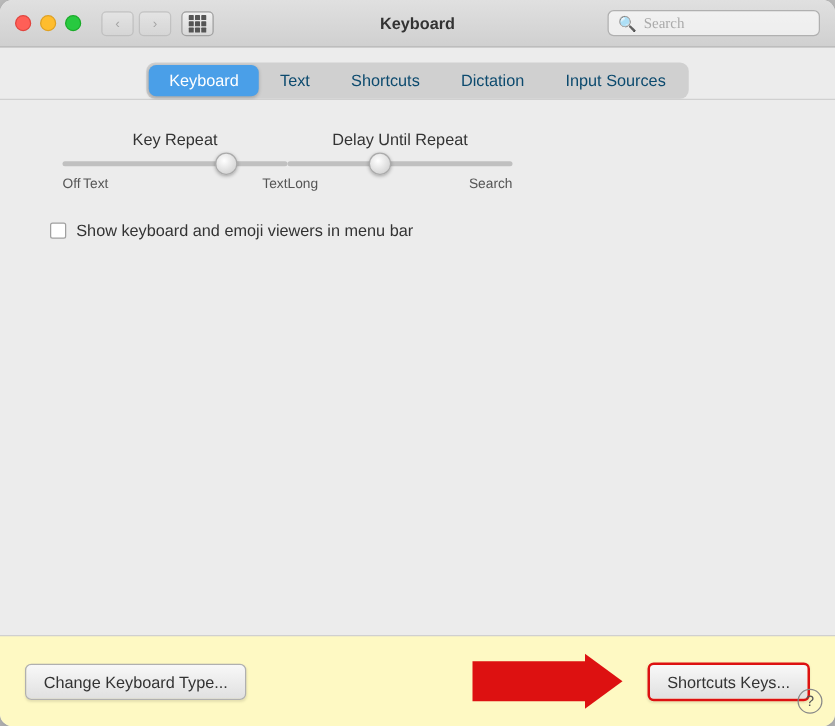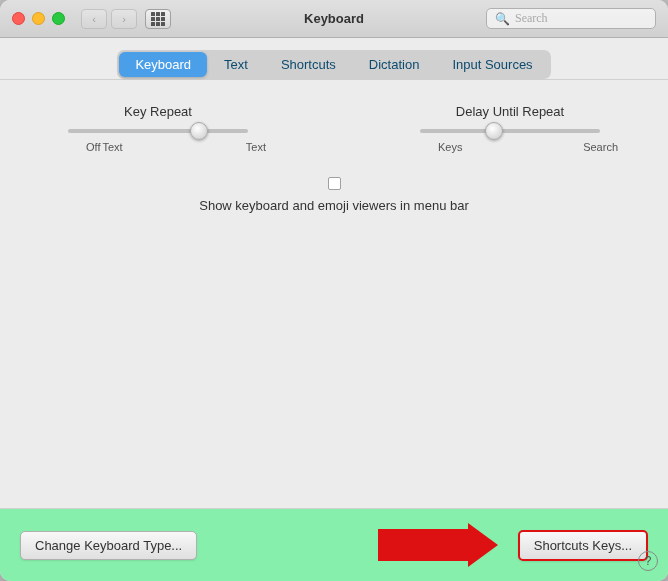--- a/index.html
+++ b/index.html
@@ -179,21 +179,21 @@
       padding: 24px 30px;
       background: #ececec;
       display: flex;
       flex-direction: column;
       gap: 24px;
       position: relative;
     }
 
     .sliders-section {
       display: flex;
-      justify-content: space-between;
+      justify-content: flex-start;
       align-items: flex-start;
       padding: 0 20px;
     }
 
     .slider-group {
       display: flex;
       flex-direction: column;
       align-items: center;
       gap: 6px;
     }
@@ -204,29 +204,27 @@
       color: #333;
       margin-bottom: 4px;
     }
 
     .slider-labels {
       display: flex;
       justify-content: space-between;
       width: 100%;
       font-size: 11px;
       color: #555;
-      margin-left: 36px;
     }
 
     .checkbox-row {
       display: flex;
       align-items: center;
       gap: 8px;
       padding: 0 10px;
-      flex-direction: column;
     }
 
     .checkbox {
       width: 13px;
       height: 13px;
       border: 1px solid #a0a0a0;
       background: white;
       border-radius: 2px;
       display: flex;
       align-items: center;
@@ -238,21 +236,21 @@
     .checkbox-label {
       font-size: 13px;
       color: #333;
     }
 
     .spacer { flex: 1; }
 
     
     .bottom-bar {
       padding: 14px 20px;
-      background: #86efac;
+      background: #fef9c3;
       border-top: 1px solid #d0d0d0;
       display: flex;
       align-items: center;
       justify-content: space-between;
       position: relative;
     }
 
     .bottom-btn {
       padding: 6px 14px;
       background: linear-gradient(to bottom, #f8f8f8, #e0e0e0);
@@ -407,21 +405,21 @@
           <span style="font-size:11px;color:#555; margin-left:2px;">Text</span>
           <span style="flex:1"></span>
           <span style="font-size:11px;color:#555;">Text</span>
         </div>
       </div>
 
       <div class="slider-group">
         <div class="slider-label">Delay Until Repeat</div>
         <input type="range" min="0" max="100" value="40" style="">
         <div class="slider-labels" style="width:180px; display:flex; justify-content:space-between; margin-top:2px;">
-          <span style="font-size:11px;color:#555;">Keys</span>
+          <span style="font-size:11px;color:#555;">Long</span>
           <span style="font-size:11px;color:#555;">Search</span>
         </div>
       </div>
 
     </div>
 
     <div class="checkbox-row">
       <div class="checkbox"></div>
       <span class="checkbox-label">Show keyboard and emoji viewers in menu bar</span>
     </div>

